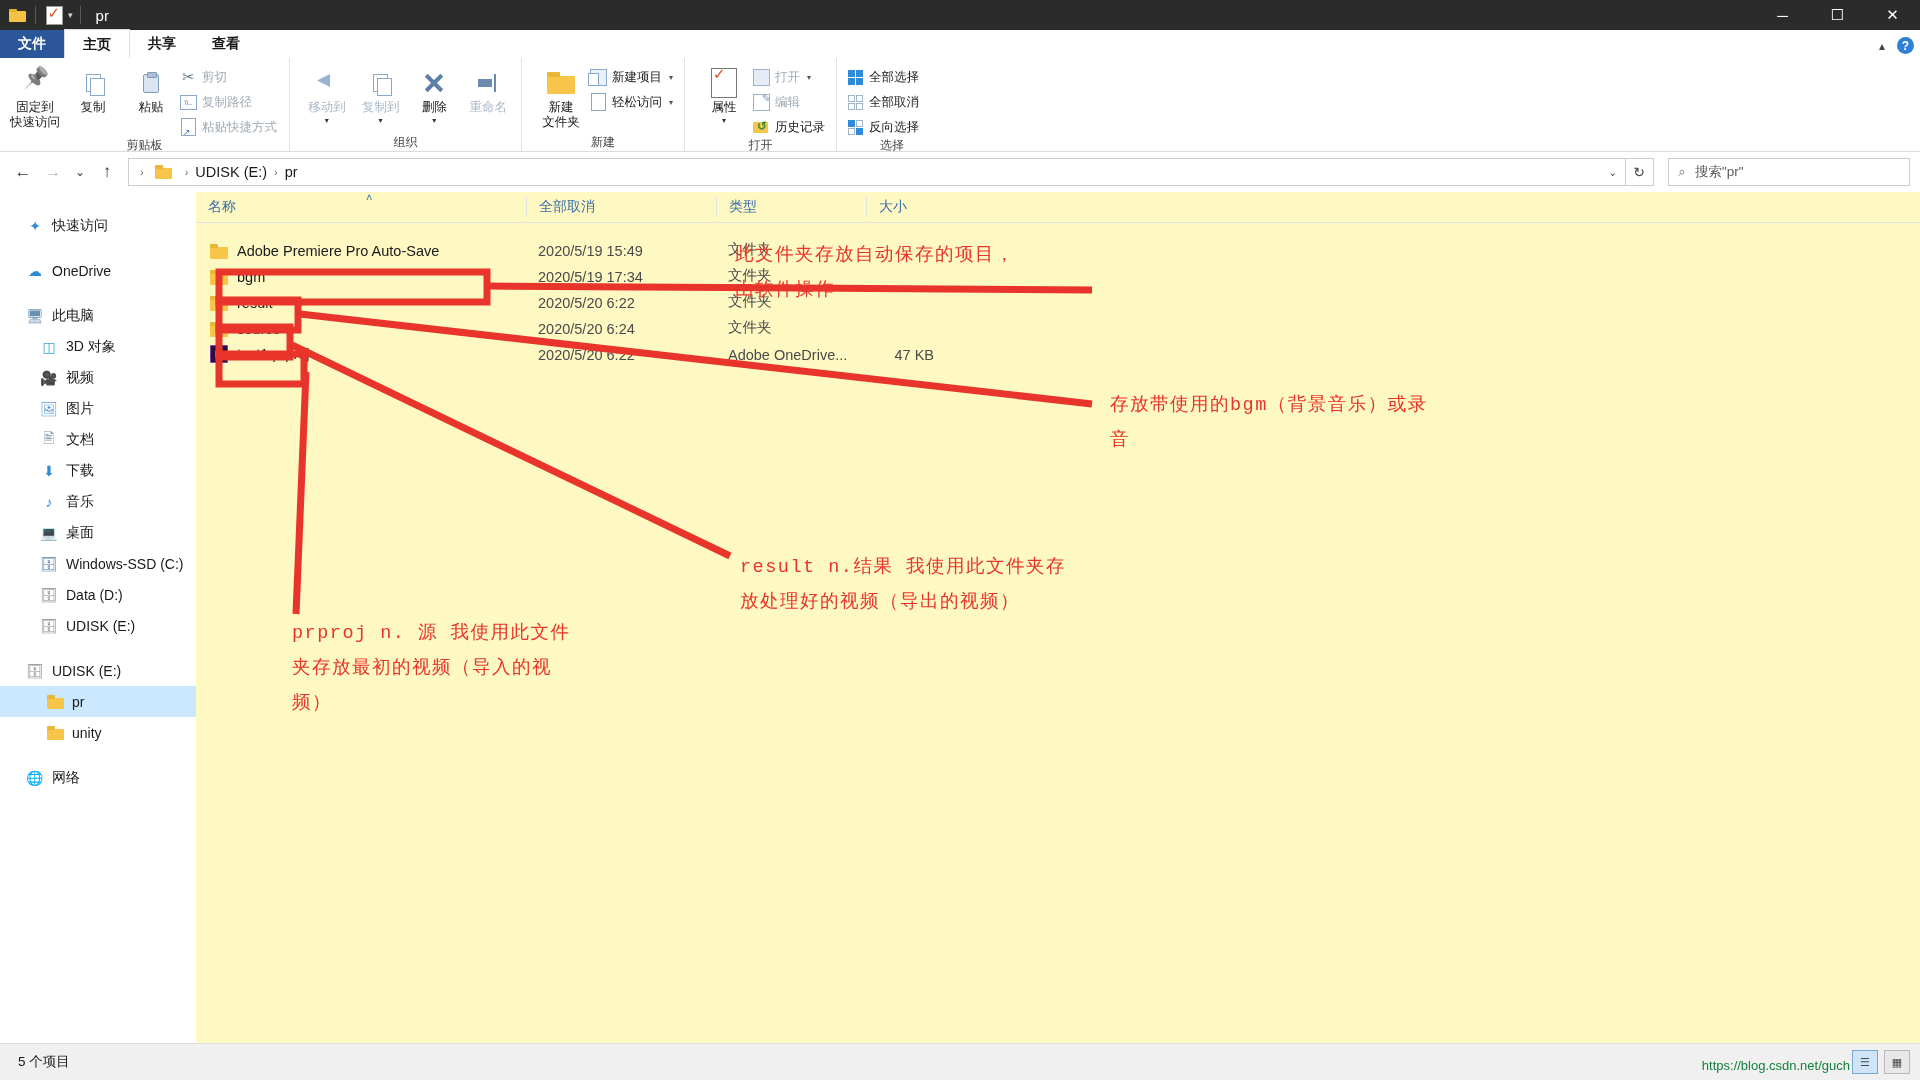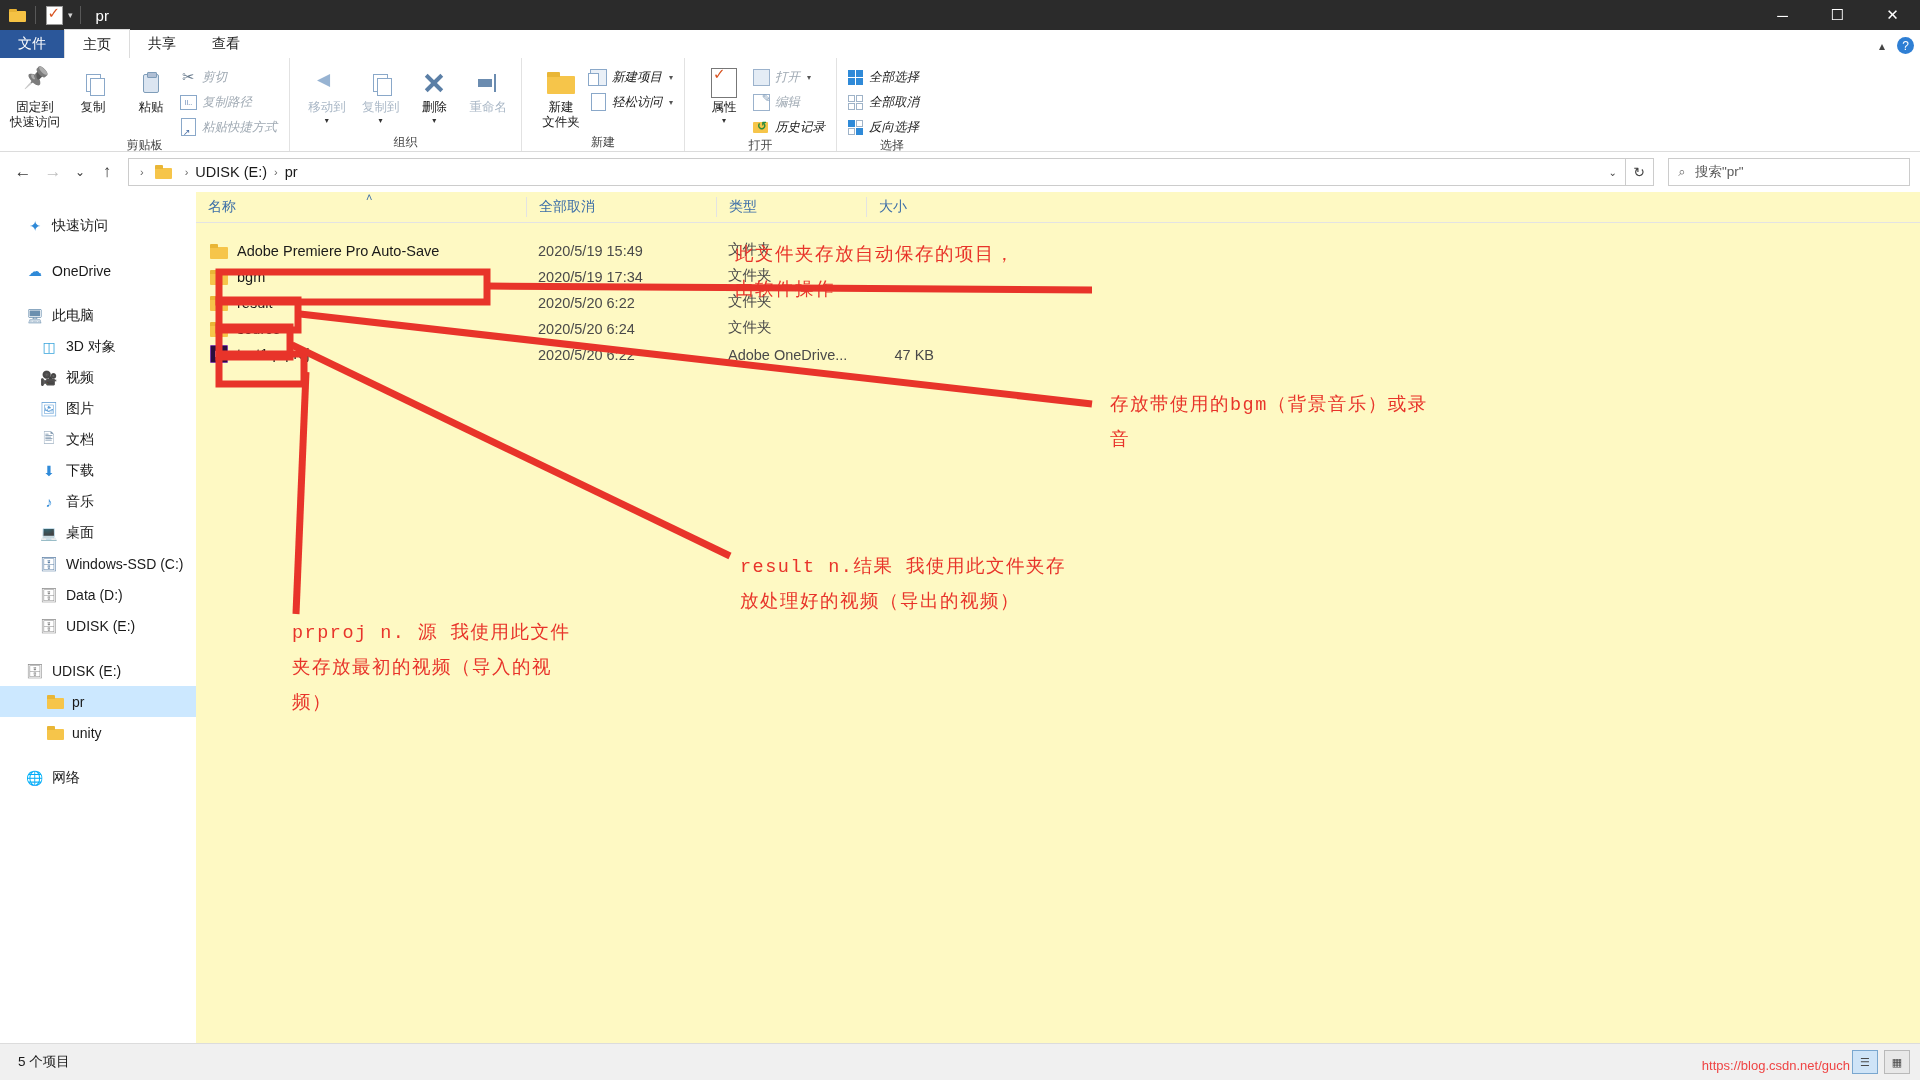--- a/index.html
+++ b/index.html
@@ -92,20 +92,21 @@
 
   
   .tabstrip {
     position: absolute;
     top: 30px; left: 0;
     width: 1920px; height: 28px;
     background: #ffffff;
     border-bottom: 1px solid #dcdcdc;
     display: flex;
     align-items: flex-end;
+    font-weight: bold;
   }
   .tab-file {
     width: 64px; height: 28px;
     background: #2b579a;
     color: #ffffff;
     display: flex; align-items: center; justify-content: center;
     font-size: 14px;
   }
   .tab {
     height: 28px;
@@ -172,21 +173,20 @@
     text-align: center;
     line-height: 15px;
   }
   .bigbtn.dim { color: #a9b7c6; }
   .bigbtn .ic { height: 34px; display:flex; align-items:center; justify-content:center; }
   .smallcol {
     display: flex; flex-direction: column;
     justify-content: center;
     padding-top: 4px;
     gap: 3px;
-    font-style: italic;
   }
   .smallbtn {
     display: flex; align-items: center; gap: 5px;
     font-size: 12.5px; color: #1a1a1a;
     height: 22px;
     padding-right: 4px;
   }
   .smallbtn.dim { color: #9fa9b3; }
   .smallbtn .sic {
     width: 17px; height: 17px;
@@ -472,21 +472,21 @@
     border: 1px solid #b9b9b9;
     background: #e8e8e8;
     display: flex; align-items: center; justify-content: center;
     font-size: 11px; color: #4a4a4a;
   }
   .vbtn.active { background: #cfe4f7; border-color: #7aa7cf; }
   .watermark {
     position: absolute;
     right: 70px; bottom: 7px;
     font-size: 13px;
-    color: #ef4444;
+    color: #15803d;
     padding-left: 16px;
   }
 
   
   .overlay {
     position: absolute;
     top: 0; left: 0;
     width: 1920px; height: 1080px;
     pointer-events: none;
   }

